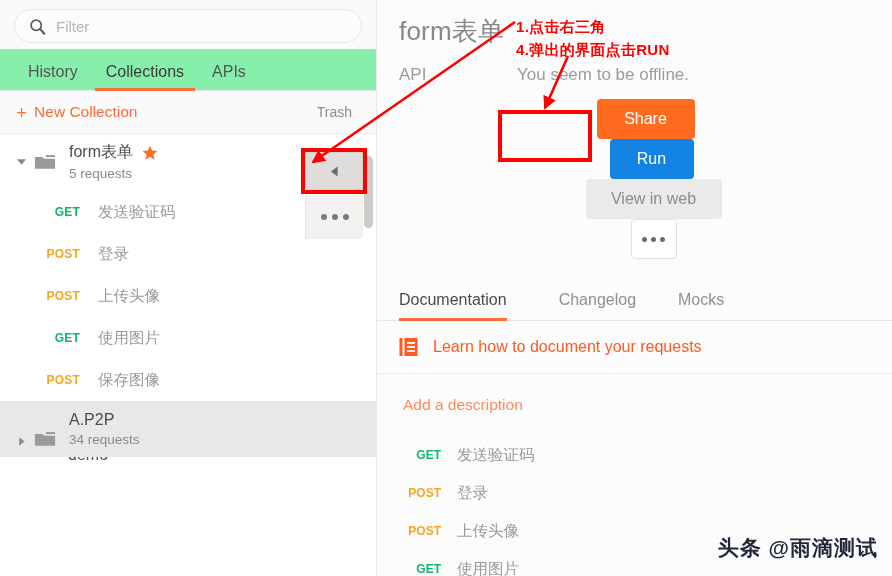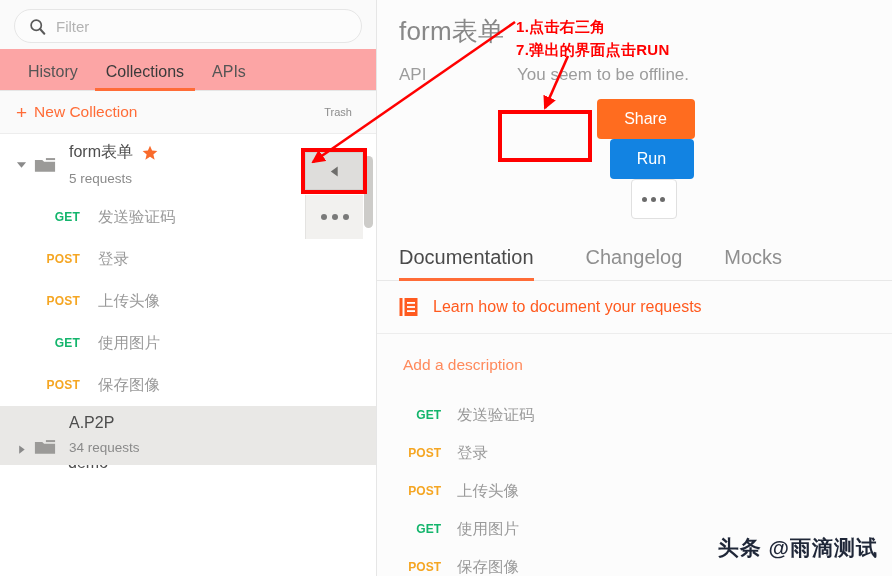--- a/index.html
+++ b/index.html
@@ -36,21 +36,21 @@
     border: none; outline: none; background: transparent;
     font-family: inherit; font-size: 15px; color: #999;
     width: 100%; height: 100%;
   }
   .search-input::placeholder { color: #b3b3b3; }
 
   
   .ltabs {
     display: flex; align-items: flex-end;
     height: 42px;
-    background: #fca5a5;
+    background: #86efac;
     border-bottom: 1px solid #e6e6e6;
     padding: 0 14px;
   }
   .ltab {
     font-size: 16px; color: #555;
     padding: 0 14px 9px 14px;
     position: relative;
     cursor: pointer;
     white-space: nowrap;
   }
@@ -62,21 +62,21 @@
 
   
   .action-row {
     height: 43px; background:#fafafa;
     display:flex; align-items:center; justify-content:space-between;
     padding: 0 24px 0 16px;
     border-bottom: 1px solid #ededed;
   }
   .new-collection { color:#ff6c37; font-size:15.5px; display:flex; align-items:center; cursor:pointer; }
   .plus-icon { font-size:19px; margin-right:7px; line-height:1; font-weight:400; }
-  .trash-link { color:#8c8c8c; font-size:11px; cursor:pointer; }
+  .trash-link { color:#8c8c8c; font-size:14px; cursor:pointer; }
 
   
   .coll-list { position:relative; background:#fff; }
 
   .coll-row {
     display:flex; align-items:center;
     padding: 8px 0 10px 14px;
     min-height: 56px;
     cursor:pointer;
     position: relative;
@@ -84,21 +84,21 @@
   .coll-row.selected { background:#e9e8e6;align-items:flex-end; }
   .caret {
     width: 14px; flex: 0 0 14px;
     display:flex; align-items:center; justify-content:center;
     margin-right: 6px;
   }
   .folder-icon { width: 22px; height: 17px; flex:0 0 22px; margin-right: 13px; }
   .coll-text { display:flex; flex-direction:column; }
   .coll-title { font-size:16px; color:#4d4d4d; display:flex; align-items:center; }
   .star-icon { margin-left: 9px; width:16px; height:16px; }
-  .coll-sub { font-size:13.5px; color:#8a8a8a; margin-top:8px; }
+  .coll-sub { font-size:13.5px; color:#8a8a8a; margin-top:3px; }
 
   
   .req-row {
     display:flex; align-items:center;
     height: 42px;
     padding-left: 34px;
     cursor:pointer;
   }
   .req-method {
     font-size: 12px; font-weight: bold;
@@ -179,21 +179,21 @@
   .btn-more .d { width:5px; height:5px; border-radius:50%; background:#6b6b6b; margin:0 2px; }
 
   
   .rtabs {
     display:flex; align-items:flex-end;
     height: 44px; margin-top: 18px;
     border-bottom: 1px solid #e8e8e8;
     padding-left: 22px;
   }
   .rtab {
-    font-size: 20px; color:#8f8f8f;
+    font-size: 16px; color:#8f8f8f;
     padding: 0 12px 11px 12px;
     margin-right: 18px;
     position:relative; cursor:pointer; white-space:nowrap;
   }
   .rtab:first-child { padding-left: 0; margin-right: 28px; }
   .rtab.active { color:#4a4a4a; }
   .rtab.active::after {
     content:""; position:absolute; left:0; right:12px; bottom:-1px;
     height: 3px; background:#ff6c37;
   }
@@ -378,20 +378,21 @@
       <div class="rp-title">form表单</div>
       <div class="rp-meta-row">
         <span class="rp-api">API</span>
         <span class="rp-offline">You seem to be offline.</span>
       </div>
     </div>
 
     <div class="btn-row">
       <button class="btn btn-share">Share</button>
       <button class="btn btn-run">Run</button>
+      <button class="btn btn-viewweb">View in web</button>
       <button class="btn btn-more">
         <span class="d"></span>
         <span class="d"></span>
         <span class="d"></span>
       </button>
     </div>
 
     <div class="rtabs">
       <div class="rtab active">Documentation</div>
       <div class="rtab">Changelog</div>
@@ -450,15 +451,15 @@
     <line x1="515" y1="22" x2="313" y2="162" stroke="#ff0000" stroke-width="2.6" marker-end="url(#arrowRed)"></line>
 
     <rect x="303" y="150" width="62" height="42" fill="none" stroke="#ff0000" stroke-width="4"></rect>
 
     <line x1="568" y1="56" x2="545" y2="108" stroke="#ff0000" stroke-width="2.6" marker-end="url(#arrowRed)"></line>
 
     <rect x="500" y="112" width="90" height="48" fill="none" stroke="#ff0000" stroke-width="4"></rect>
   </svg>
 
   <div class="ann-text ann-1">1.点击右三角</div>
-  <div class="ann-text ann-2">7.弹出的界面点击RUN</div>
+  <div class="ann-text ann-2">4.弹出的界面点击RUN</div>
 
 </div>
 
 </body></html>

